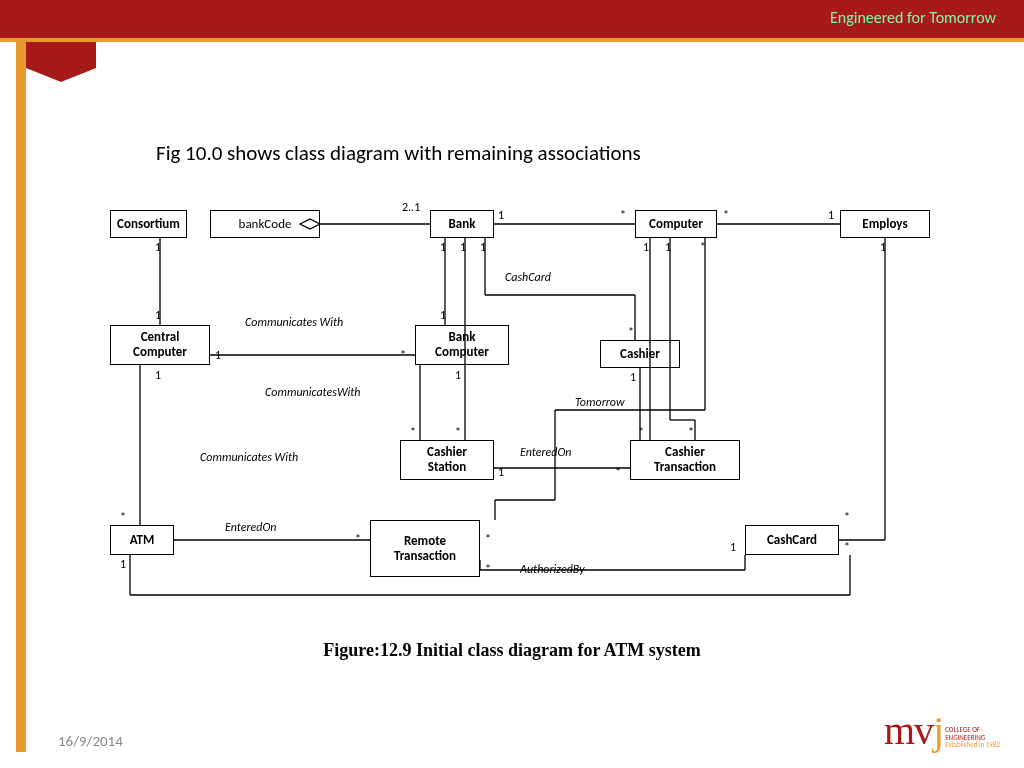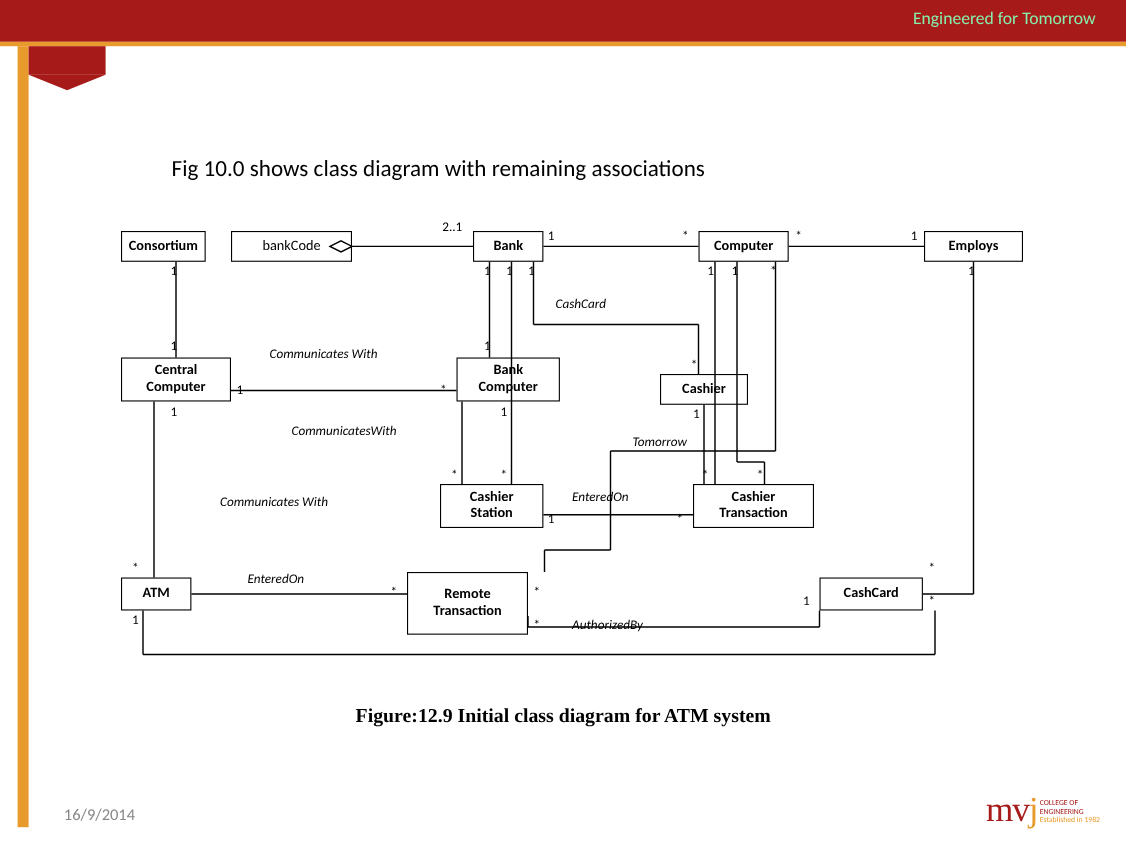--- a/index.html
+++ b/index.html
@@ -11,21 +11,21 @@
   .notch .fill { width: 70px; height: 26px; background: #a71a1a; }
   .notch .tri { width: 0; height: 0; border-left: 35px solid transparent; border-right: 35px solid transparent; border-top: 14px solid #a71a1a; }
   .title { position: absolute; left: 156px; top: 140px; font-size: 21px; }
   .diagram { position: absolute; left: 100px; top: 200px; width: 870px; height: 410px; }
   .box { position: absolute; border: 1.5px solid #000; background: #fff; display: flex; align-items: center; justify-content: center; font-size: 13px; font-weight: bold; text-align: center; line-height: 1.15; padding: 4px 6px; }
   .lbl { position: absolute; font-size: 12px; font-style: italic; color: #000; }
   .mul { position: absolute; font-size: 12px; color: #000; }
   .caption { position: absolute; left: 0; right: 0; top: 640px; text-align: center; font-family: "Times New Roman", serif; font-size: 18px; font-weight: bold; }
   .footer-date { position: absolute; left: 58px; bottom: 18px; color: #888; font-size: 15px; }
   .logo { position: absolute; right: 24px; bottom: 14px; display: flex; align-items: flex-end; }
-  .logo-mvj { font-family: "Times New Roman", serif; font-size: 32px; color: #a71a1a; letter-spacing: -1px; text-align: right; }
+  .logo-mvj { font-family: "Times New Roman", serif; font-size: 40px; color: #a71a1a; letter-spacing: -1px; text-align: right; }
   .logo-mvj .j { color: #e89b2c; }
   .logo-sub { font-size: 7px; line-height: 1.1; color: #a71a1a; margin-left: 2px; margin-bottom: 5px; }
   svg { position: absolute; left: 0; top: 0; pointer-events: none; }
 </style>
 </head>
 <body>
 
 <div class="topbar">
   <span>Engineered for Tomorrow</span>
 </div>

